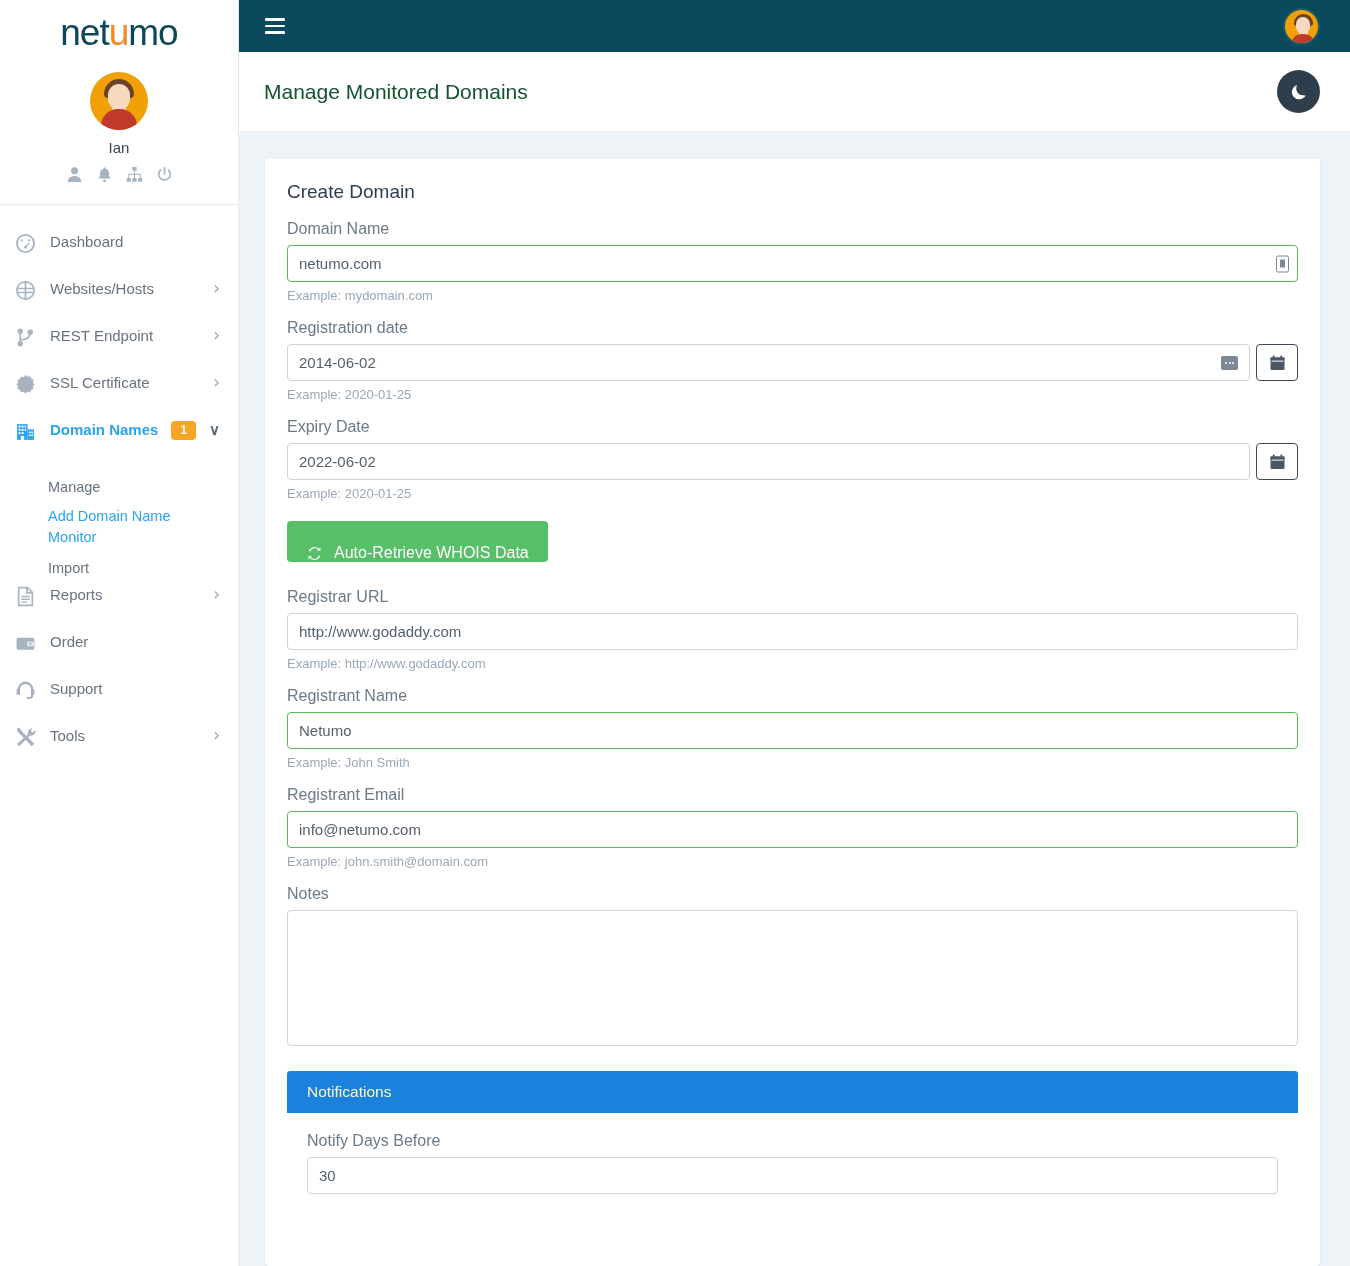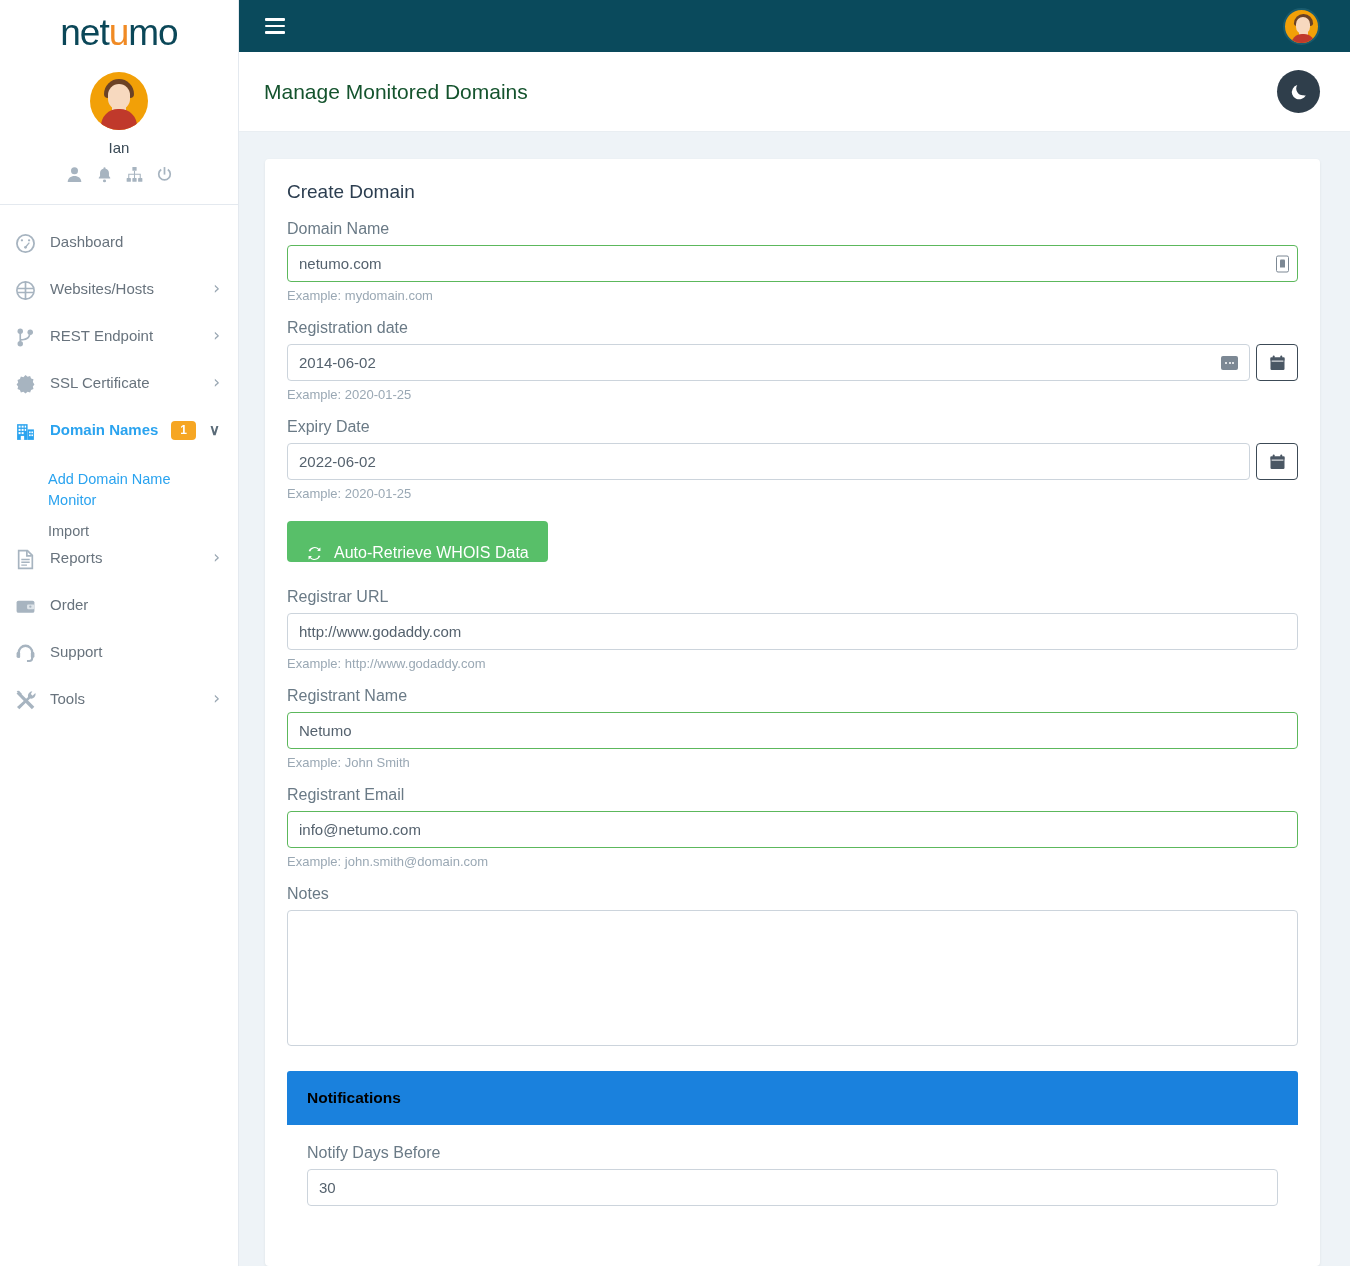--- a/index.html
+++ b/index.html
@@ -133,22 +133,22 @@
     align-items: flex-end; gap: 11px; cursor: pointer;
     font-family: "Liberation Sans", sans-serif;
   }
   .ftextarea {
     width: 100%; height: 136px; border: 1px solid #ccd4dc; border-radius: 4px;
     padding: 9px 11px; font-size: 15px; color: #55626e; resize: none; outline: none;
     font-family: "Liberation Sans", sans-serif;
   }
   .panel { border-radius: 3px 3px 0 0; margin-top: 21px; overflow: hidden; }
   .panel-head {
-    background: #1a81dd; color: #000000; font-size: 15.5px;
-    padding: 18px 20px; font-weight: 700;
+    background: #1a81dd; color: #fef9c3; font-size: 15.5px;
+    padding: 12px 20px; font-weight: 400;
   }
   .panel-body { padding: 19px 20px 0 20px; background: #ffffff; }
 </style>
 </head>
 <body>
 
 <div class="app">
 
   <aside class="sidebar">
 
@@ -259,20 +259,23 @@
               <rect x="13.4" y="12.8" width="1.5" height="1.6" fill="#fff"></rect>
               <rect x="15.6" y="12.8" width="1.5" height="1.6" fill="#fff"></rect>
               <rect x="5.5" y="14.2" width="3.2" height="3.8" fill="#fff"></rect>
             </svg>
           </span>
         <span class="ni-label">Domain Names</span>
         <span class="badge">1</span>
         <span class="chev-down">∨</span>
       </div>
 
+      <div class="subnav-item">
+        <span>Manage</span>
+      </div>
       <div class="subnav-item multiline active">
         <span>Add Domain Name Monitor</span>
       </div>
       <div class="subnav-item">
         <span>Import</span>
       </div>
 
       <div class="nav-item">
         <span class="ni-icon">
             <svg width="21" height="21" viewBox="0 0 20 20">

